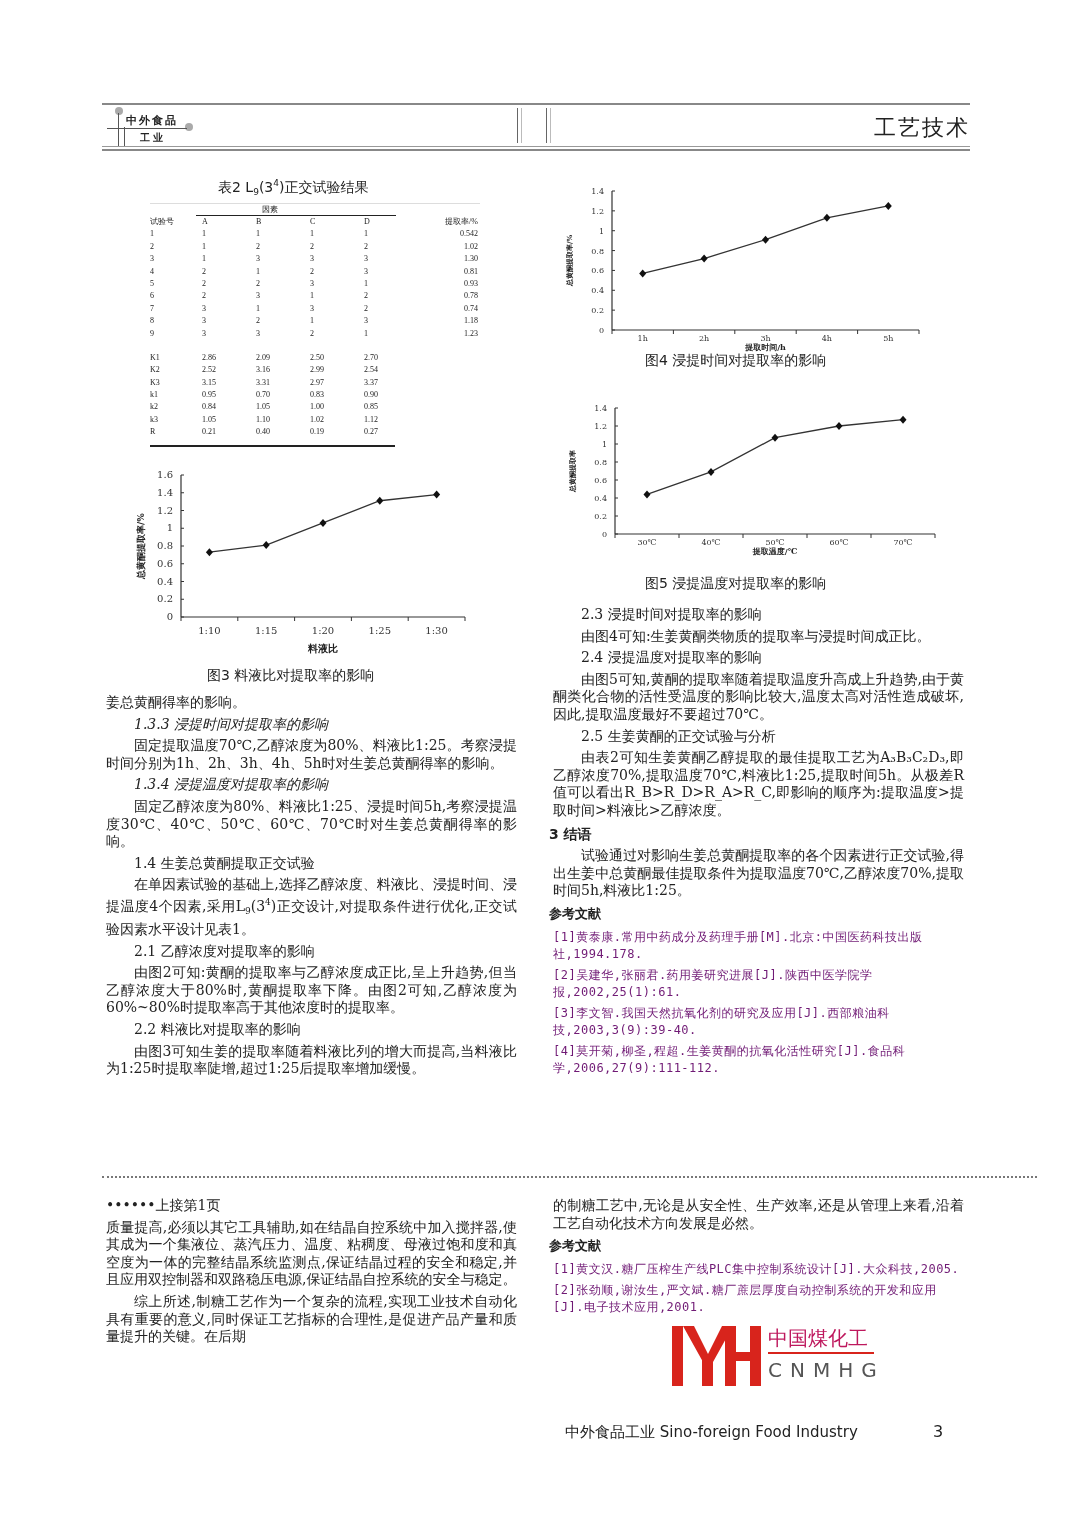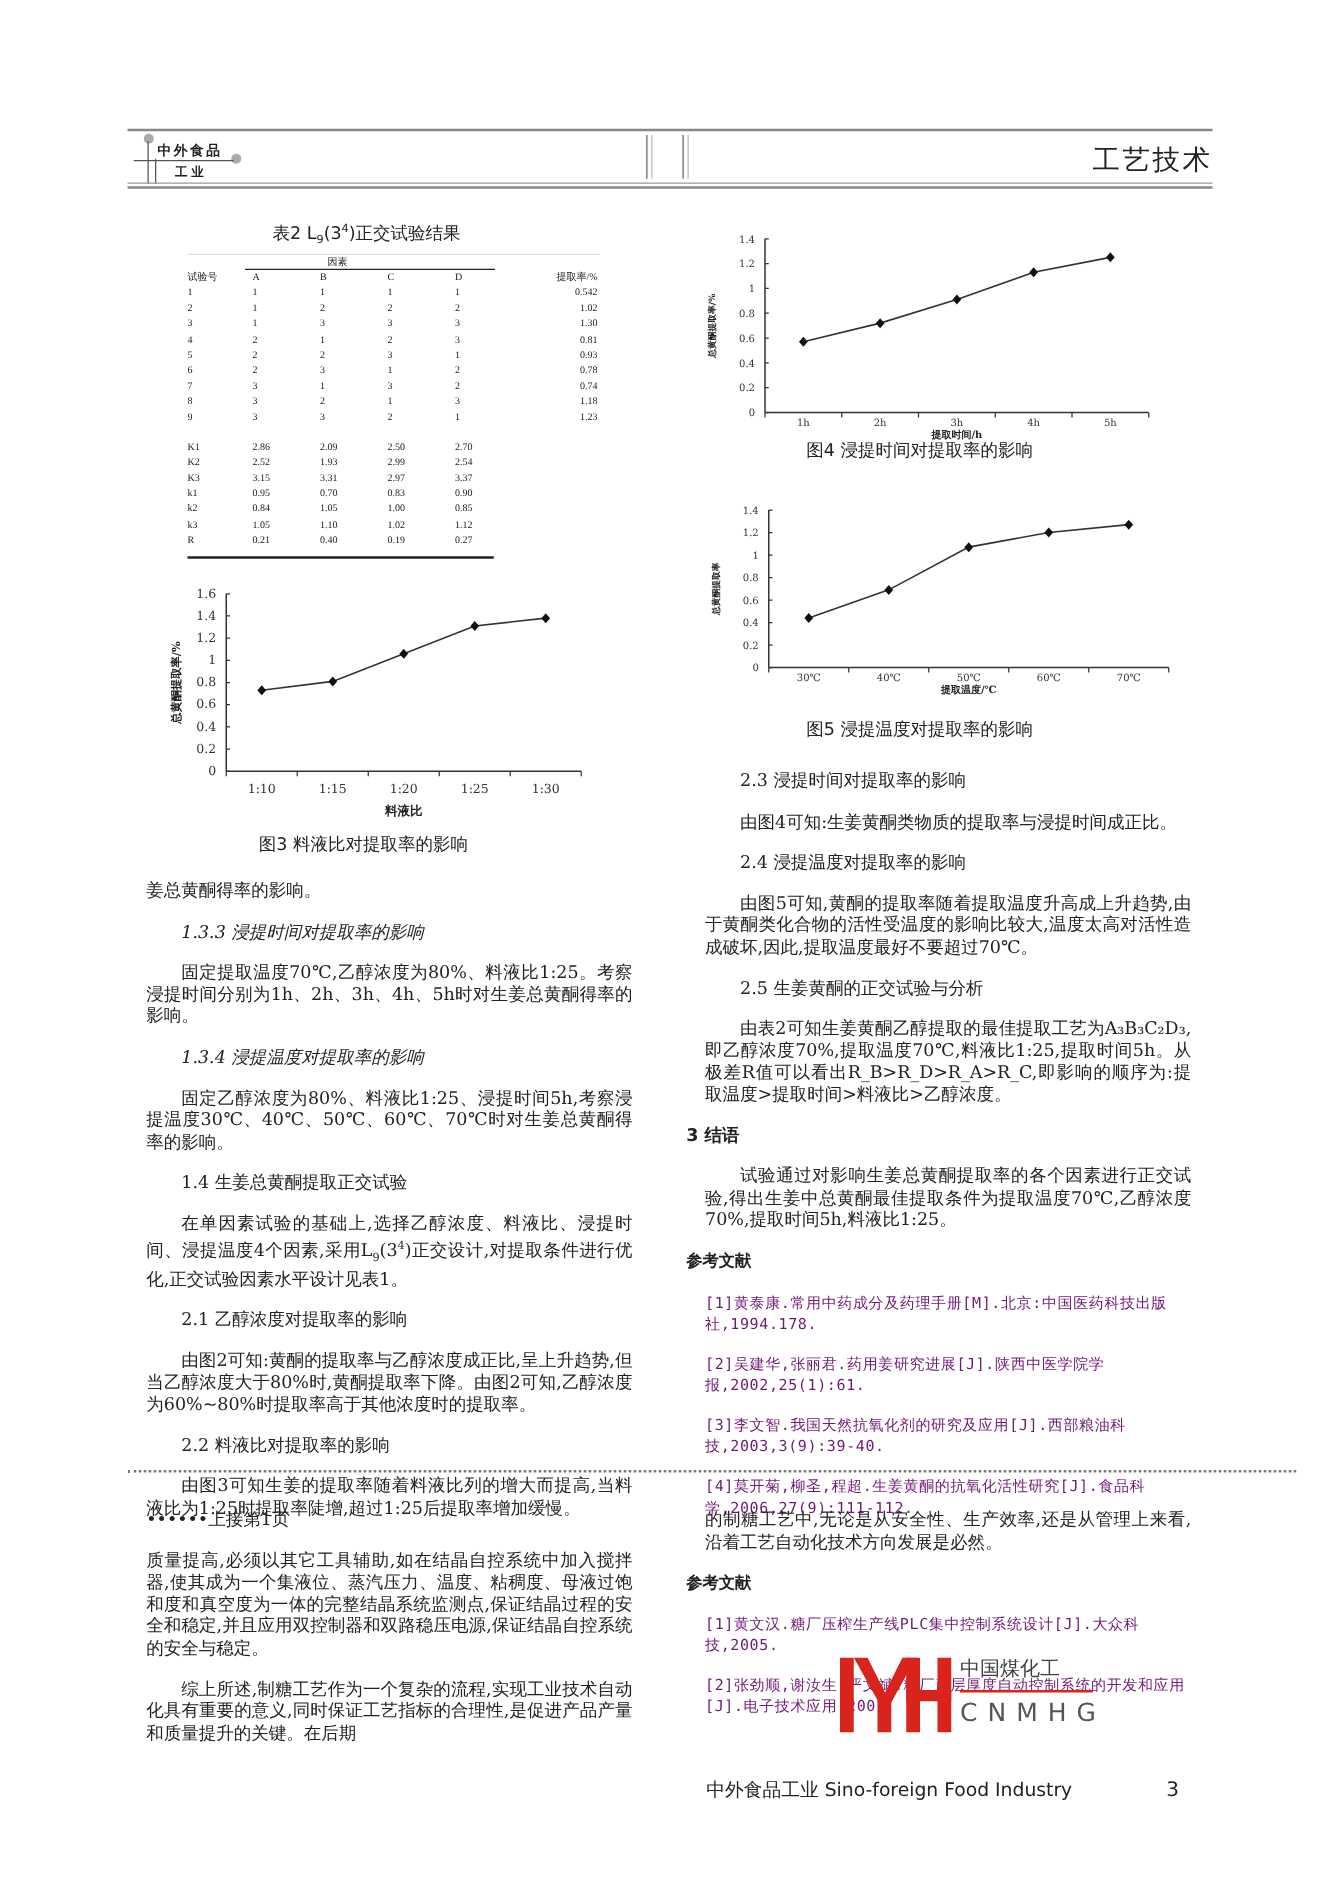--- a/index.html
+++ b/index.html
@@ -26,30 +26,30 @@
   .tbl .c1,.tbl .c2,.tbl .c3,.tbl .c4 { width:54px; text-align:left; }
   .tbl .c5 { width:60px; text-align:right; }
   .tbl-factor-line { position:absolute; left:196px; top:215px; width:200px; height:1px; background:#222; }
   .tbl-bottom-line { position:absolute; left:150px; top:445px; width:245px; height:2px; background:#222; }
   .tbl-top-line { position:absolute; left:150px; top:203px; width:330px; height:1px; background:#ddd; }
   
   svg text { font-family:"DejaVu Serif", serif; }
   .fig-caption { position:absolute; font-size:14px; font-family:"DejaVu Sans", sans-serif; }
   
   .col { position:absolute; font-size:14px; line-height:17.6px; text-align:justify; }
-  .col p { margin:15px; }
+  .col p { margin:4px; }
   .ind { text-indent:2em; }
   .sub { font-style:italic; }
   .h2 { font-family:"DejaVu Sans", sans-serif; font-weight:bold; font-size:14px; margin:3px 0 3px 0 !important; }
   .ref { font-family:"DejaVu Sans Mono", monospace; font-size:12px; line-height:17px; color:#701a75; text-align:left; letter-spacing:0.5px; }
   .refh { font-family:"DejaVu Sans", sans-serif; font-weight:bold; font-size:13px; margin:5px 0 6px 0 !important; }
   .dotline { position:absolute; left:102px; top:1176px; width:935px; border-top:2px dotted #777; }
   .footer { position:absolute; left:565px; top:1423px; font-size:15px; font-family:"DejaVu Sans", sans-serif; }
   .pageno { position:absolute; left:933px; top:1422px; font-size:16px; font-family:"DejaVu Sans", sans-serif; }
-  .wm-cn { position:absolute; left:768px; top:1325px; font-size:16px; font-family:"DejaVu Sans", sans-serif; color:#404040; }
+  .wm-cn { position:absolute; left:768px; top:1325px; font-size:20px; font-family:"DejaVu Sans", sans-serif; color:#be185d; }
   .wm-line { position:absolute; left:768px; top:1352px; width:106px; height:2px; background:#d8241c; }
   .wm-en { position:absolute; left:768px; top:1358px; font-size:20px; letter-spacing:8px; font-family:"DejaVu Sans", sans-serif; color:#555; }
 </style>
 </head>
 <body>
 
 <div class="hdr-top"></div>
 <div class="logo-dot1"></div>
 <div class="logo-dot2"></div>
 <div class="logo-vline"></div>
@@ -154,21 +154,21 @@
     <div class="row">
       <div class="c0">K1</div>
       <div class="c1">2.86</div>
       <div class="c2">2.09</div>
       <div class="c3">2.50</div>
       <div class="c4">2.70</div>
     </div>
     <div class="row">
       <div class="c0">K2</div>
       <div class="c1">2.52</div>
-      <div class="c2">1.93</div>
+      <div class="c2">3.16</div>
       <div class="c3">2.99</div>
       <div class="c4">2.54</div>
     </div>
     <div class="row">
       <div class="c0">K3</div>
       <div class="c1">3.15</div>
       <div class="c2">3.31</div>
       <div class="c3">2.97</div>
       <div class="c4">3.37</div>
     </div>

